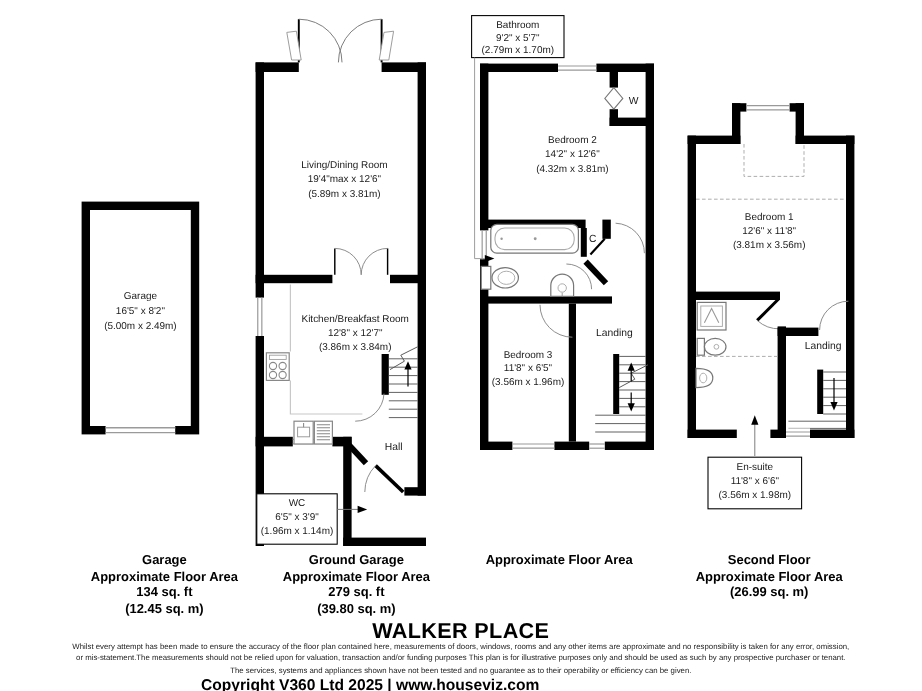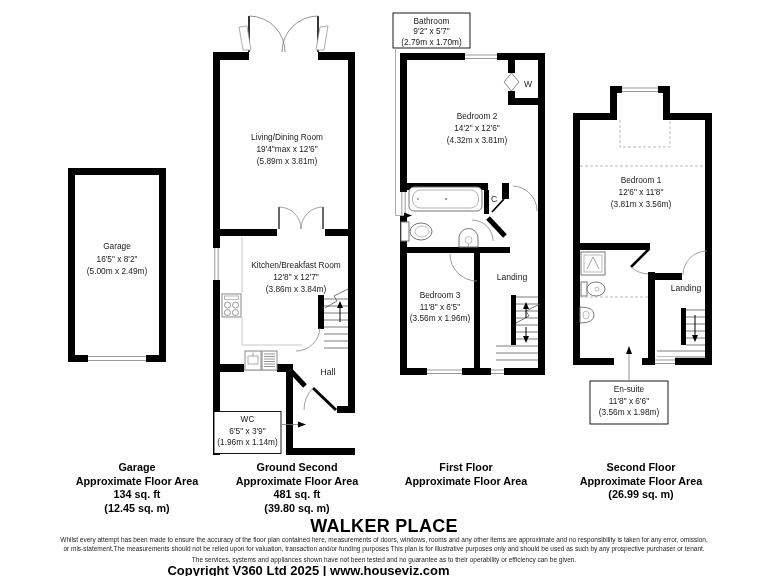--- a/index.html
+++ b/index.html
@@ -305,27 +305,26 @@
   </g>
 </svg>
 
   <div class="area-block" style="left:52px;">
     <div>Garage</div>
     <div>Approximate Floor Area</div>
     <div>134 sq. ft</div>
     <div>(12.45 sq. m)</div>
   </div>
   <div class="area-block" style="left:212px;">
-    <div>Ground Second</div>
+    <div>Ground Garage</div>
     <div>Approximate Floor Area</div>
-    <div>481 sq. ft</div>
+    <div>279 sq. ft</div>
     <div>(39.80 sq. m)</div>
   </div>
   <div class="area-block" style="left:381px;">
-    <div>First Floor</div>
     <div>Approximate Floor Area</div>
   </div>
   <div class="area-block" style="left:556px;text-align:center;">
     <div>Second Floor</div>
     <div>Approximate Floor Area</div>
     <div>(26.99 sq. m)</div>
   </div>
 
   <div class="title">WALKER PLACE</div>
 

